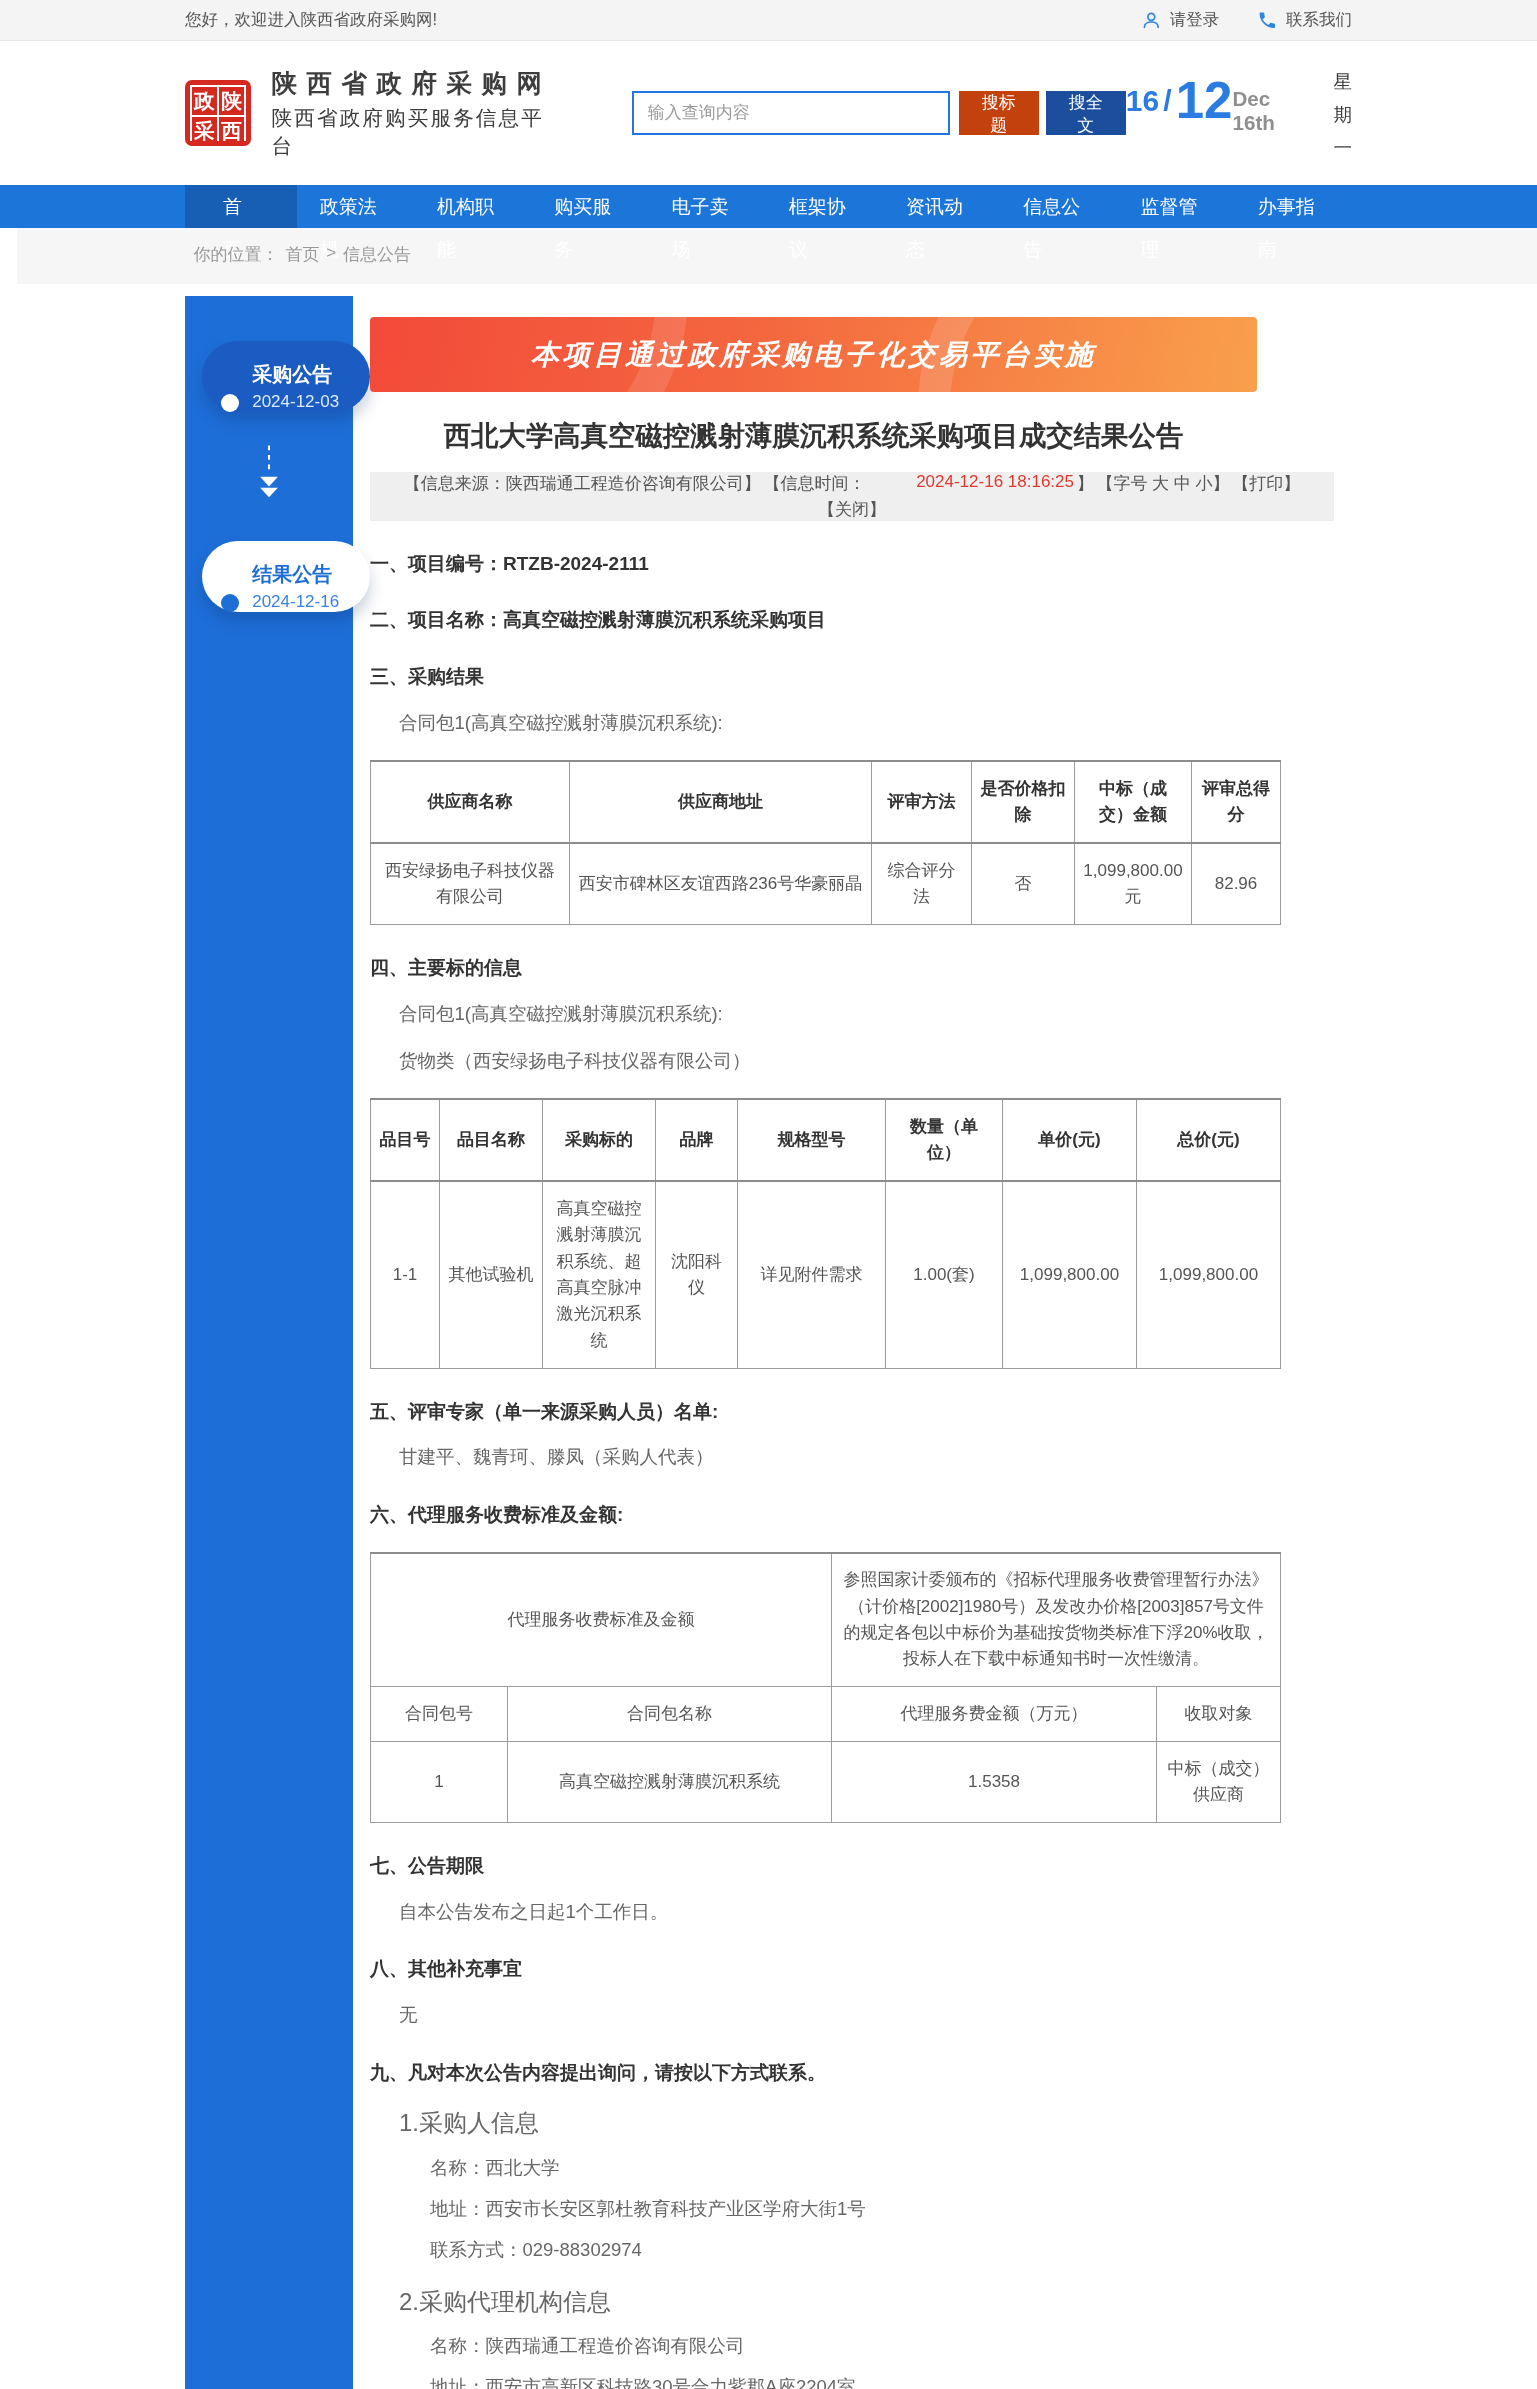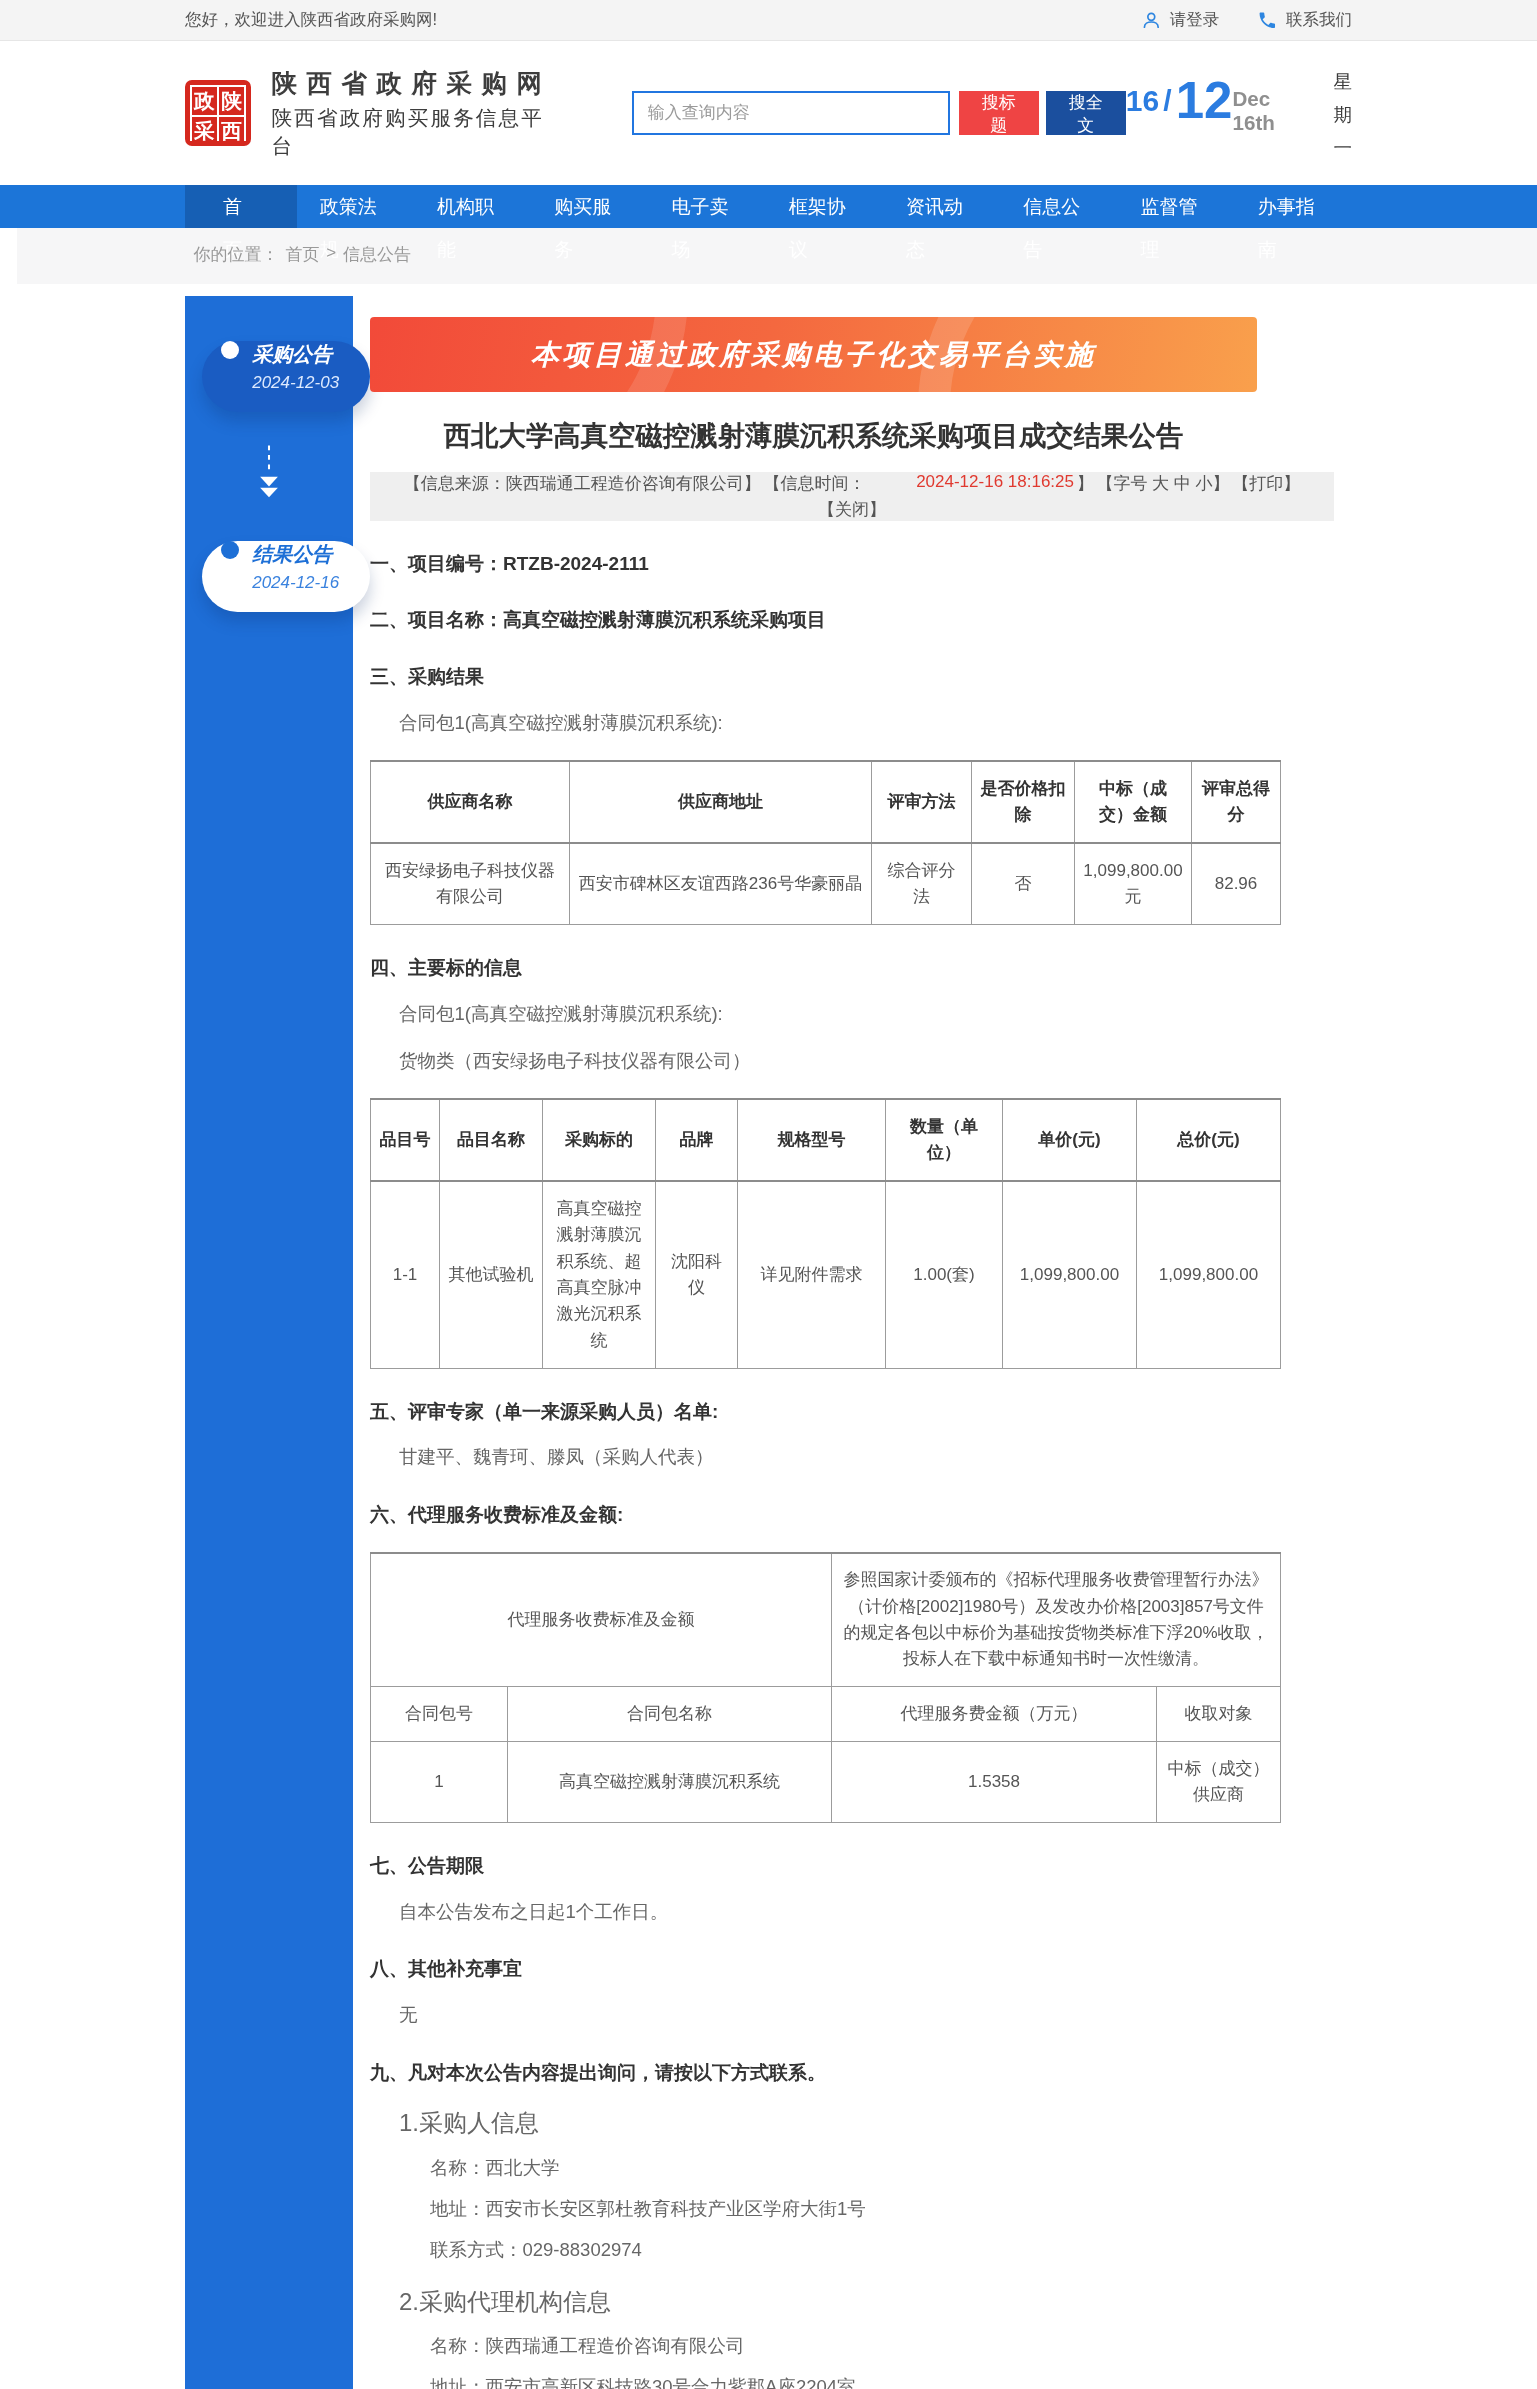--- a/index.html
+++ b/index.html
@@ -20,21 +20,21 @@
   .logo-seal { width:66px; height:66px; background:#d5281e; border-radius:6.9px; padding:4.8px; flex:none; }
   .logo-grid { width:100%; height:100%; border:2.1px solid #fff; background:#fff; display:grid; grid-template-columns:1fr 1fr; grid-template-rows:1fr 1fr; gap:2.1px; }
   .logo-grid span { background:#d5281e; color:#fff; display:flex; align-items:center; justify-content:center; font-size:20.6px; font-weight:bold; font-family:"Liberation Serif","DejaVu Serif",serif; }
   .site-titles { margin-left:20.6px; }
   .site-title { font-size:25.4px; font-weight:bold; color:#3d3d3d; letter-spacing:9.6px; }
   .site-subtitle { font-size:20.6px; color:#3d3d3d; margin-top:3px; letter-spacing:2.1px; }
   .search-area { margin-left:69px; display:flex; align-items:center; }
   .search-input { width:323px; height:44px; border:2.1px solid #2176e0; font-size:17px; padding:0 13.7px; color:#333; outline:none; }
   .search-input::placeholder { color:#9a9a9a; }
   .search-btn { height:44px; padding:0 15px; border:none; color:#fff; font-size:17px; cursor:pointer; }
-  .btn-title { background:#ef4444; margin-left:8.2px; }
+  .btn-title { background:#c2410c; margin-left:8.2px; }
   .btn-fulltext { background:#1b4f9e; margin-left:6.9px; }
   .date-block { margin-left:auto; display:flex; align-items:flex-start; gap:18px; }
   .date-left { display:flex; flex-direction:row; align-items:center; }
   .date-nums { display:flex; align-items:center; color:#2b7ce0; font-weight:bold; }
   .date-day { font-size:30px; }
   .date-slash { font-size:30px; margin:0 4.1px; }
   .date-month { font-size:51px; line-height:1; }
   .date-en { font-size:20.6px; font-weight:bold; color:#8f8f8f; margin-top:21px; }
   .weekday-col { display:flex; flex-direction:column; align-items:center; gap:8.2px; font-size:18.5px; color:#3a3a3a; padding-top:2.7px; }
 
@@ -45,21 +45,21 @@
   .nav-item.active { background:#165fb4; padding:0 38px; }
 
   
   .breadcrumb-band { background:#f6f6f7; padding:15px 0 18px;margin-left:17px; }
   .breadcrumb { font-size:17px; color:#999; display:flex; gap:6.9px; }
   .breadcrumb a { color:#999; }
 
   
   .content-wrap { display:flex; align-items:stretch; margin-top:12.4px; min-height:1976px; }
   .sidebar { width:168px; flex:none; background:#1e6ed7; padding-top:45px; }
-  .step-pill { position:relative; margin:0 -16.5px 0 16.5px; height:71px; border-radius:36px; display:flex; align-items:flex-start; padding-left:19px; box-shadow:0 9.6px 15px rgba(8,40,100,.22);font-style:italic; }
+  .step-pill { position:relative; margin:0 -16.5px 0 16.5px; height:71px; border-radius:36px; display:flex; align-items:flex-end; padding-left:19px; box-shadow:0 9.6px 15px rgba(8,40,100,.22); }
   .step-pill.dark { background:#1a5cc2; }
   .step-pill.light { background:#ffffff; }
   .step-dot { width:18px; height:18px; border-radius:50%; background:#fff; margin-right:13.7px; flex:none; }
   .step-pill.light .step-dot { background:#1d6fd6; }
   .step-texts { display:flex; flex-direction:column; gap:4.1px; }
   .step-label { font-size:20px; font-weight:bold; color:#fff; }
   .step-date { font-size:17px; color:#ddeaff; }
   .step-pill.light .step-label { color:#1d6fd6; }
   .step-pill.light .step-date { color:#3a82de; }
   .step-arrow { text-align:center; margin:32px 0; }

